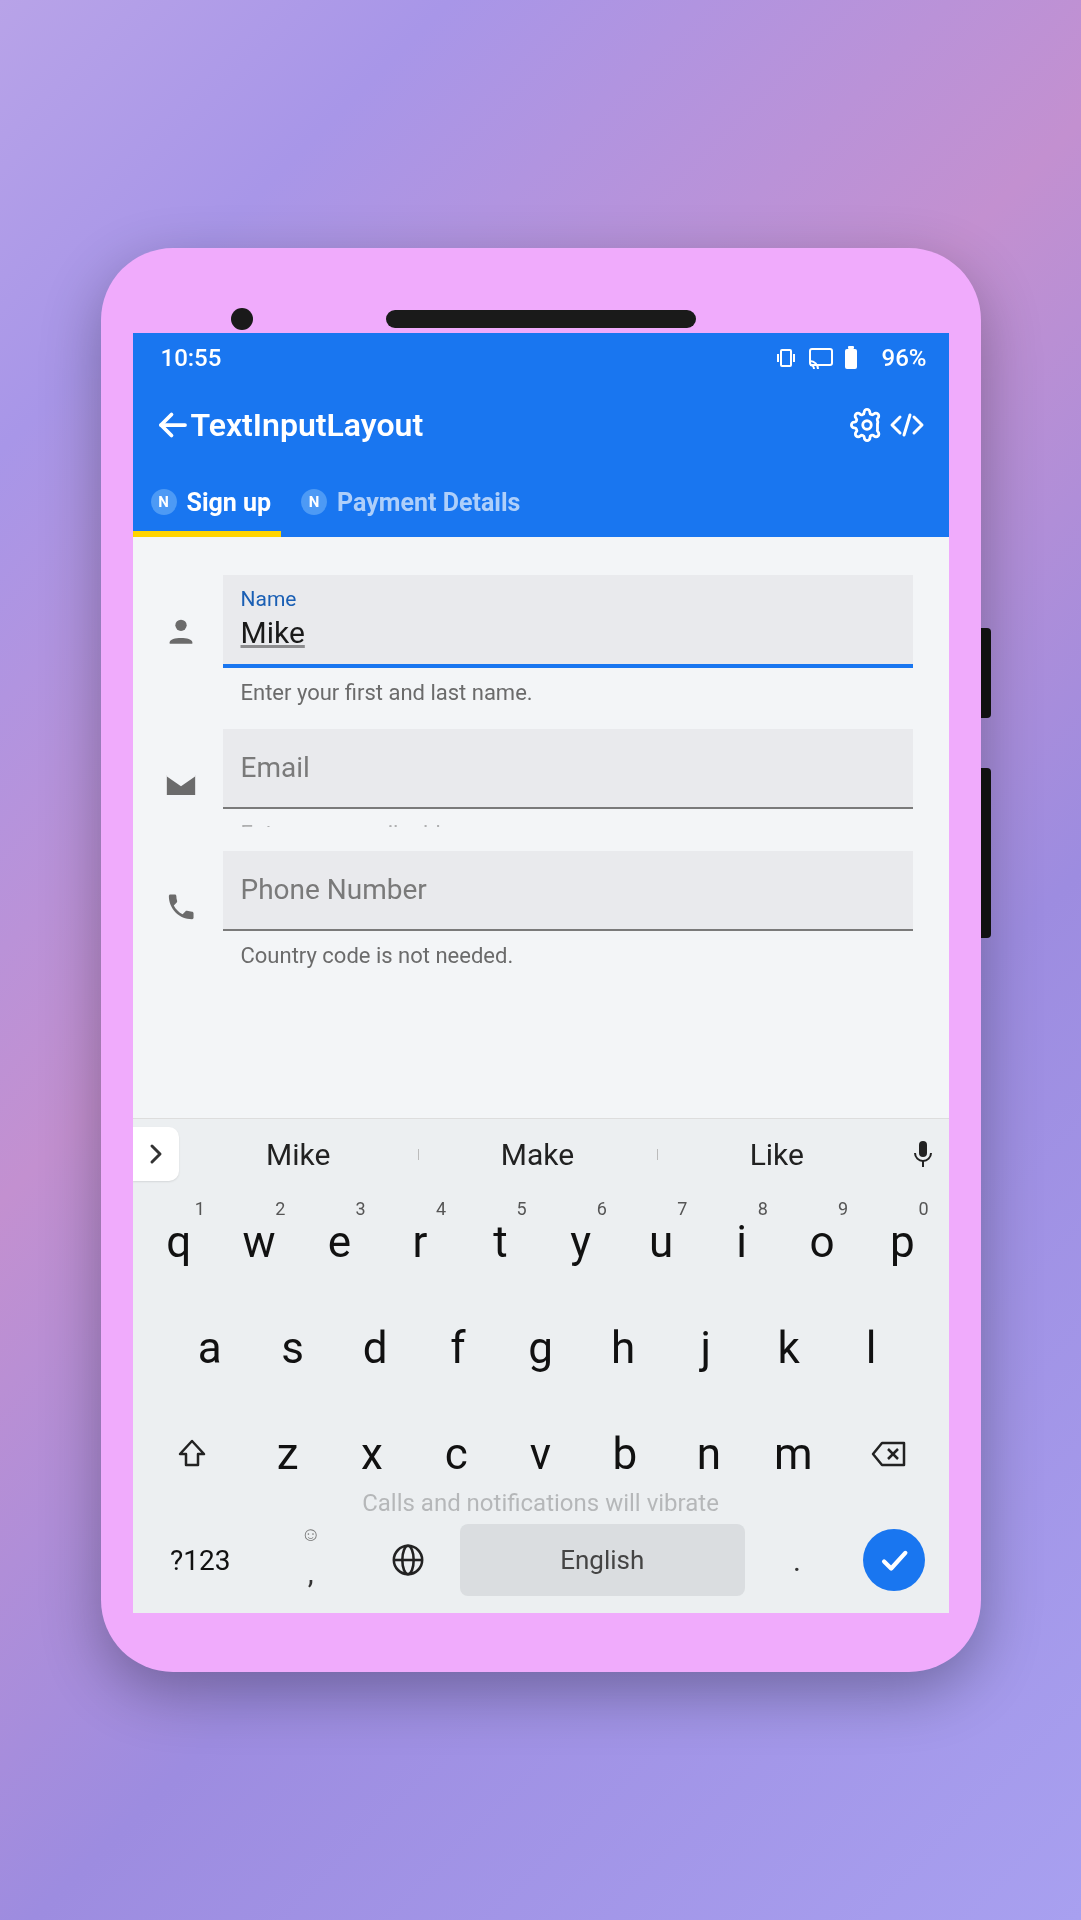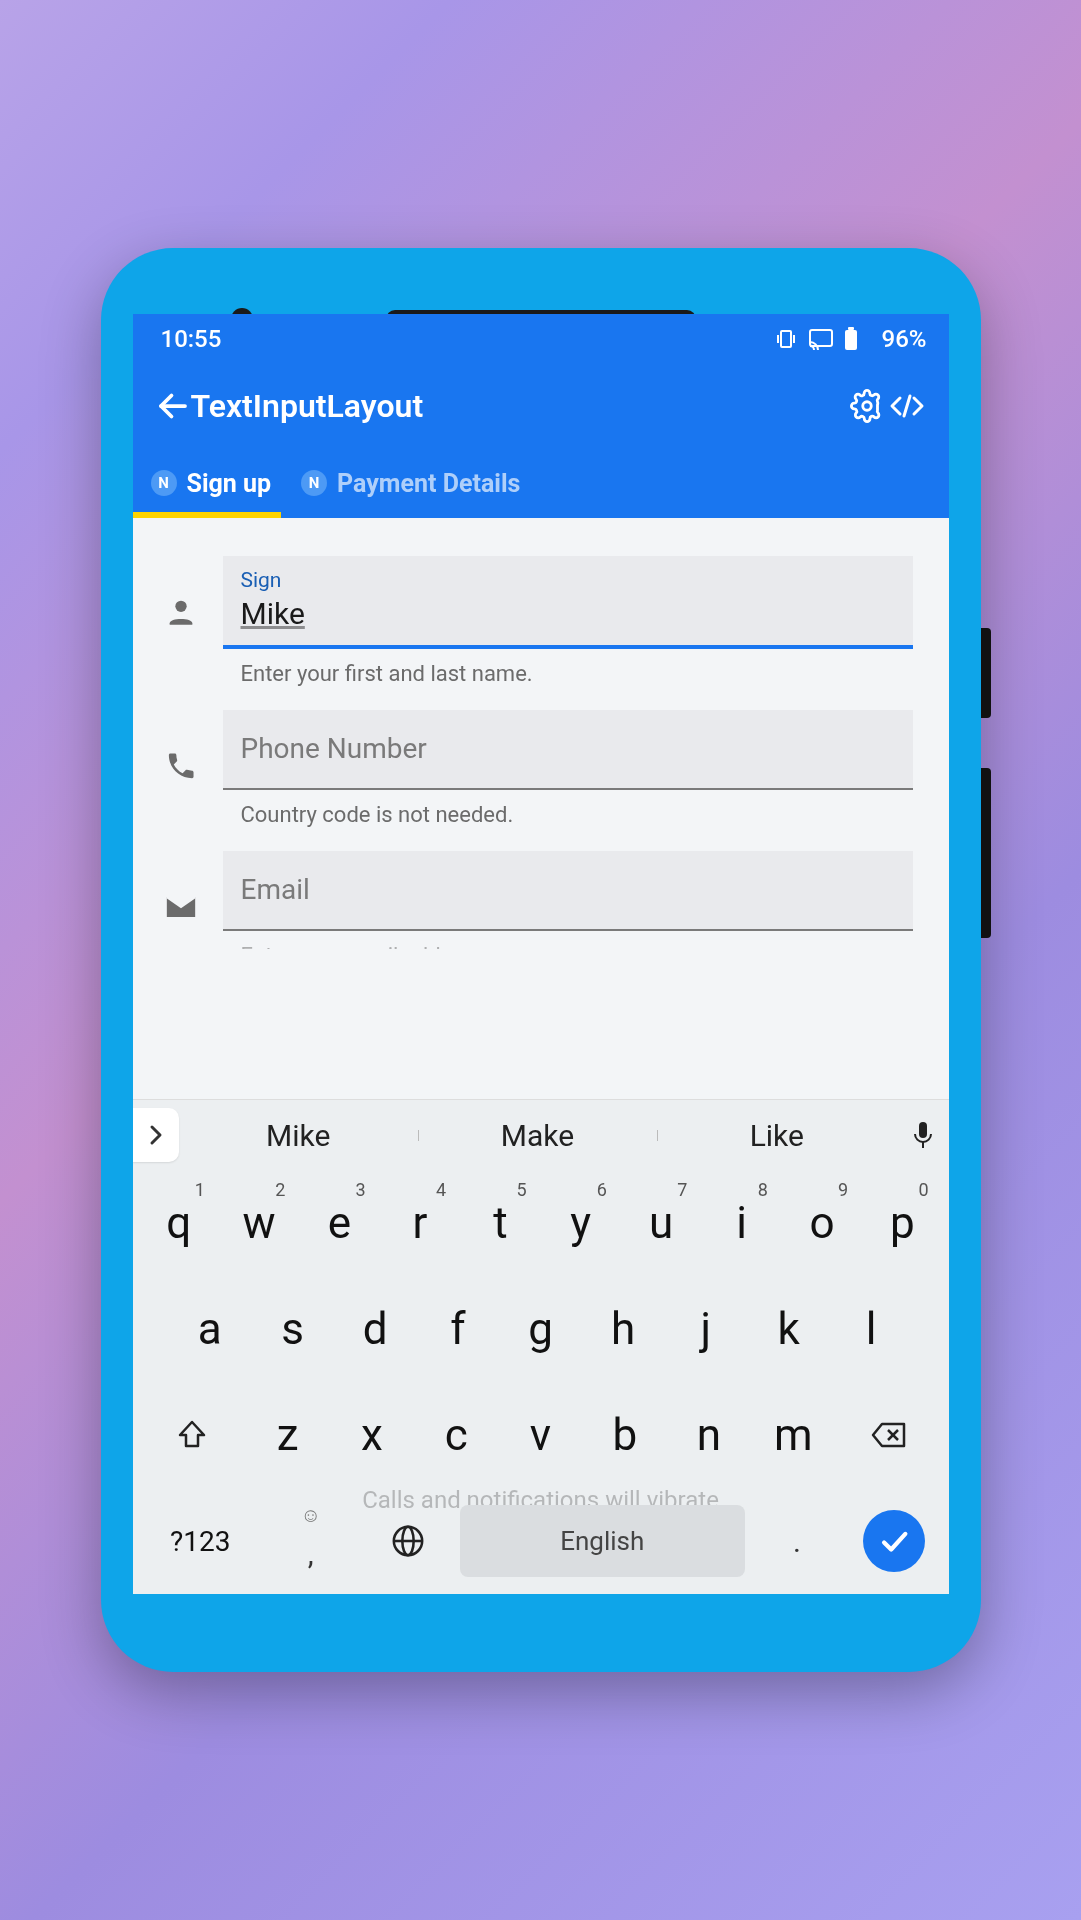--- a/index.html
+++ b/index.html
@@ -9,24 +9,24 @@
     background: linear-gradient(135deg, #b8a3e8 0%, #a896e8 15%, #c390d0 40%, #9d8ce0 65%, #a8a0f0 100%);
     font-family: Roboto, "Segoe UI", Arial, sans-serif;
     display: flex;
     align-items: center;
     justify-content: center;
     overflow: hidden;
   }
   .phone {
     width: 880px;
     height: 1424px;
-    background: #0ea5e9;
+    background: #f0abfc;
     border-radius: 72px;
     position: relative;
-    padding: 66px 32px 0 32px;
+    padding: 85px 32px 0 32px;
     box-shadow: 0 20px 60px rgba(0,0,0,0.3);
   }
   .speaker {
     position: absolute;
     top: 62px;
     left: 50%;
     transform: translateX(-50%);
     width: 310px;
     height: 18px;
     background: #1a1a1a;
@@ -313,21 +313,21 @@
     position: absolute;
     top: 8px;
     font-size: 20px;
     color: #777;
   }
   .key.comma .ch { margin-top: 24px; }
   .toast {
     position: absolute;
     left: 50%;
     transform: translateX(-50%);
-    bottom: 80px;
+    bottom: 96px;
     color: rgba(80,80,80,0.35);
     font-size: 24px;
     white-space: nowrap;
     pointer-events: none;
   }
 </style>
 </head>
 <body>
 
 <div class="phone">
@@ -405,53 +405,53 @@
 
       <div class="field-row">
         <div class="field-icon">
           <svg width="34" height="34" viewBox="0 0 24 24" fill="#6b6b6b">
             <circle cx="12" cy="8" r="4"></circle>
             <path d="M4 20c0-4 16-4 16 0v1H4z"></path>
           </svg>
         </div>
         <div class="field-block">
           <div class="input-box focused">
-            <span class="float-label">Sign</span>
+            <span class="float-label">Name</span>
             <span class="field-value">Mike</span>
           </div>
           <div class="helper">Enter your first and last name.</div>
-        </div>
-      </div>
-
-      <div class="field-row">
-        <div class="field-icon">
-          <svg width="32" height="32" viewBox="0 0 24 24" fill="#6b6b6b">
-            <path d="M6.6 10.8c1.4 2.8 3.8 5.2 6.6 6.6l2.2-2.2c.3-.3.7-.4 1.1-.3 1.2.4 2.5.6 3.8.6.6 0 1.1.5 1.1 1.1V20c0 .6-.5 1.1-1.1 1.1C10.6 21.1 2.9 13.4 2.9 3.7 2.9 3.1 3.4 2.6 4 2.6h3.4c.6 0 1.1.5 1.1 1.1 0 1.3.2 2.6.6 3.8.1.4 0 .8-.3 1.1L6.6 10.8z"></path>
-          </svg>
-        </div>
-        <div class="field-block">
-          <div class="input-box">
-            <span class="placeholder">Phone Number</span>
-          </div>
-          <div class="helper">Country code is not needed.</div>
         </div>
       </div>
 
       <div class="field-row">
         <div class="field-icon">
           <svg width="34" height="28" viewBox="0 0 24 18" fill="#6b6b6b">
             <path d="M2 2h20v14H2z M2 2l10 7 10-7" fill="#6b6b6b"></path>
             <path d="M2 2l10 7 10-7" fill="none" stroke="#f3f5f7" stroke-width="1.5"></path>
           </svg>
         </div>
         <div class="field-block">
           <div class="input-box">
             <span class="placeholder">Email</span>
           </div>
           <div class="helper cut">Enter your email address</div>
+        </div>
+      </div>
+
+      <div class="field-row">
+        <div class="field-icon">
+          <svg width="32" height="32" viewBox="0 0 24 24" fill="#6b6b6b">
+            <path d="M6.6 10.8c1.4 2.8 3.8 5.2 6.6 6.6l2.2-2.2c.3-.3.7-.4 1.1-.3 1.2.4 2.5.6 3.8.6.6 0 1.1.5 1.1 1.1V20c0 .6-.5 1.1-1.1 1.1C10.6 21.1 2.9 13.4 2.9 3.7 2.9 3.1 3.4 2.6 4 2.6h3.4c.6 0 1.1.5 1.1 1.1 0 1.3.2 2.6.6 3.8.1.4 0 .8-.3 1.1L6.6 10.8z"></path>
+          </svg>
+        </div>
+        <div class="field-block">
+          <div class="input-box">
+            <span class="placeholder">Phone Number</span>
+          </div>
+          <div class="helper">Country code is not needed.</div>
         </div>
       </div>
 
     </div>
 
     <div class="keyboard">
       <div class="suggest-bar">
         <div class="suggest-chevron">
           <svg width="14" height="22" viewBox="0 0 14 22" fill="none" stroke="#333" stroke-width="3" stroke-linecap="round" stroke-linejoin="round">
               <polyline points="3 3 11 11 3 19"></polyline>

